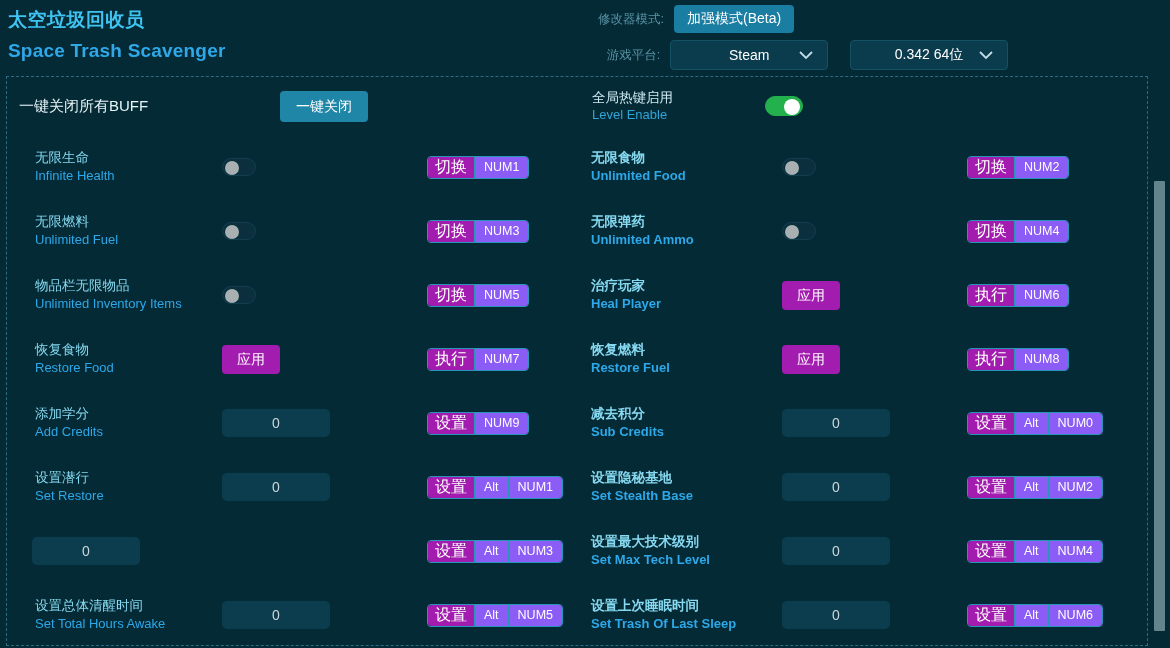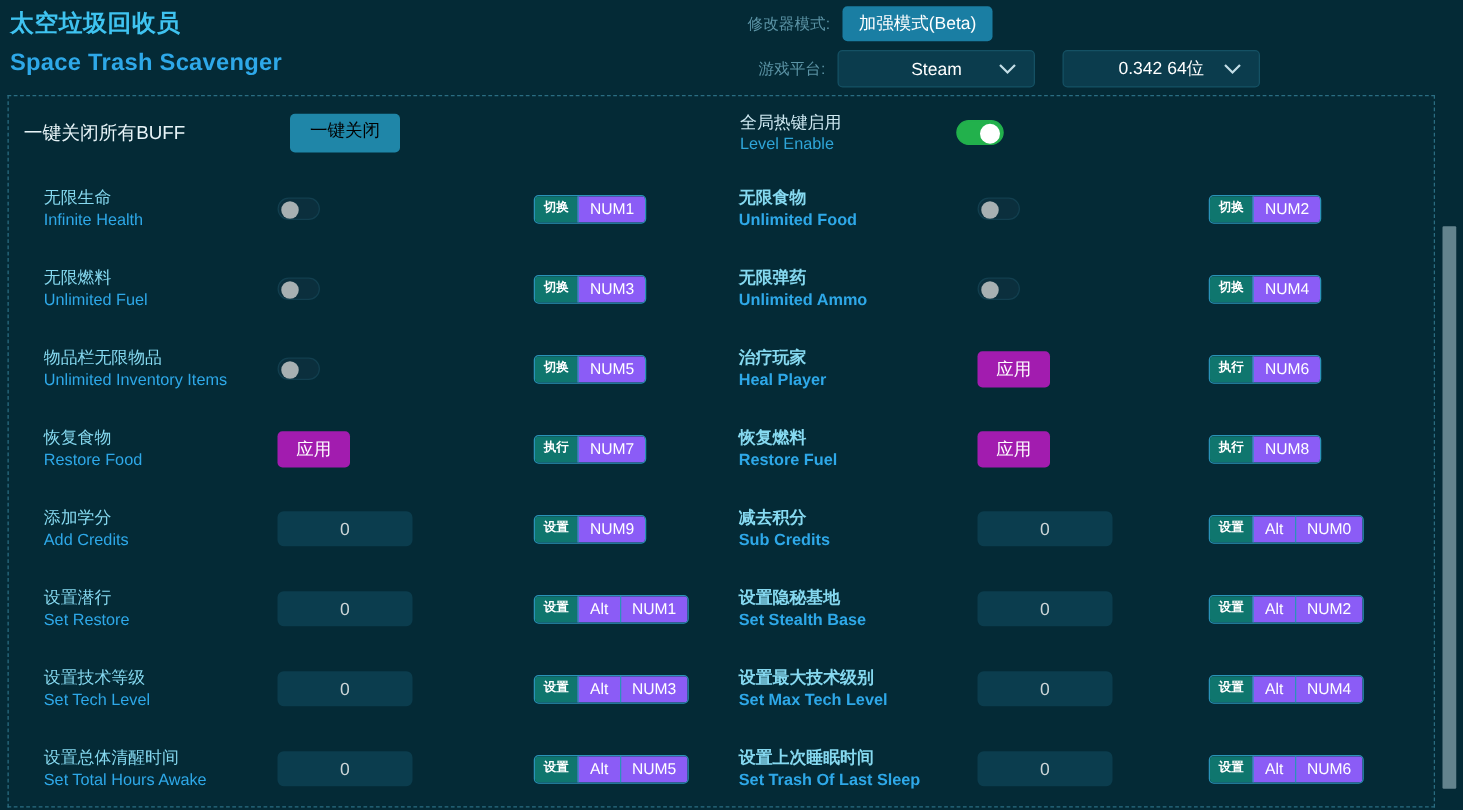--- a/index.html
+++ b/index.html
@@ -71,23 +71,23 @@
 
   .toprow {
     display: flex; height: 58px; align-items: center;
   }
   .toprow .cell { width: 50%; display: flex; align-items: center; }
   .buff-label {
     font-size: 15px; color: #e8f4f8; width: 225px;
     padding-left: 12px; white-space: nowrap;
   }
   .oneclick-btn {
-    background: #1f86a8; color: #000000; border: none; border-radius: 4px;
-    font-size: 14px; font-family: Liberation Mono, monospace; padding: 7px 16px;
-    cursor: pointer; line-height: 17px;
+    background: #1f86a8; color: #ffffff; border: none; border-radius: 4px;
+    font-size: 14px; font-family: Liberation Sans, sans-serif; padding: 7px 16px;
+    cursor: pointer; line-height: 17px; margin-left: 48px;
   }
   .hk-block { padding-left: 15px; width: 188px; }
   .hk-cn { font-size: 13.5px; color: #cfe9f2; line-height: 17px; white-space: nowrap; }
   .hk-en { font-size: 13px; color: #2fa5d8; line-height: 17px; white-space: nowrap; }
 
   .row { display: flex; height: 64px; }
   .half {
     width: 585px; display: flex; align-items: center; position: relative;
   }
   .names { width: 190px; padding-left: 28px; }
@@ -134,22 +134,22 @@
   }
   .num-input.right { width: 108px; }
 
   
   .hotkey {
     display: inline-flex; align-items: stretch;
     border: 1px solid #2a93b8; border-radius: 4px; overflow: hidden;
     height: 23px; cursor: pointer;
   }
   .hotkey .act {
-    background: #0f766e; color: #ffffff; font-size: 10px;
-    padding: 0 7px; display: flex; align-items: center; line-height: 1; font-weight: bold;
+    background: #a21caf; color: #ffffff; font-size: 16px;
+    padding: 0 7px; display: flex; align-items: center; line-height: 1;
   }
   .hotkey .key {
     background: #8b5cf6; color: #ffffff; font-size: 12.5px;
     padding: 0 9px; display: flex; align-items: center;
     border-left: 1px solid #2a93b8; line-height: 1;
   }
   .hk-slot { position: absolute; display: flex; align-items: center; }
   .hk-slot.l { left: 420px; }
   .hk-slot.r { left: 390px; }
 
@@ -422,24 +422,20 @@
                 <div class="hotkey">
                   <span class="act">设置</span>
                   <span class="key">Alt</span>
                   <span class="key">NUM2</span>
                 </div>
               </div>
             </div>
           </div>
           <div class="row">
             <div class="half">
-              <div class="names">
-                <div class="name-cn">设置技术等级</div>
-                <div class="name-en">Set Tech Level</div>
-              </div>
               <div class="ctrl left">
                 <input class="num-input" type="text" value="0" style="">
               </div>
               <div class="hk-slot l">
                 <div class="hotkey">
                   <span class="act">设置</span>
                   <span class="key">Alt</span>
                   <span class="key">NUM3</span>
                 </div>
               </div>

